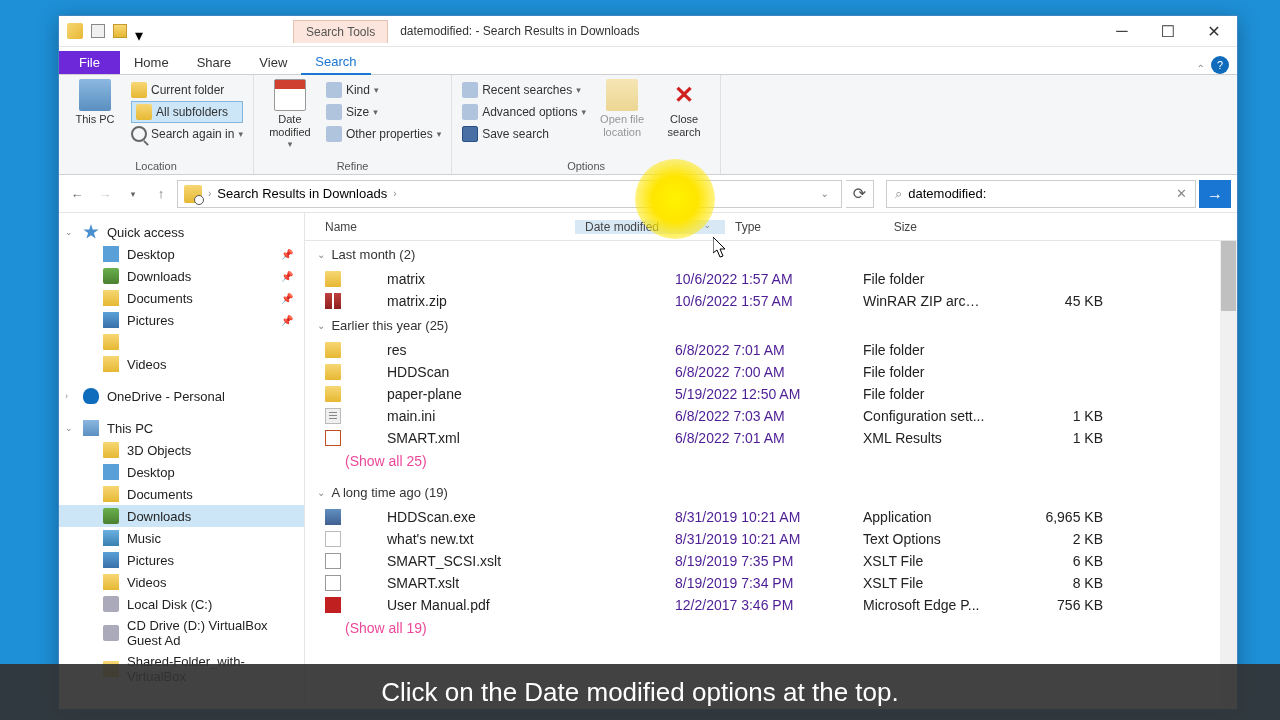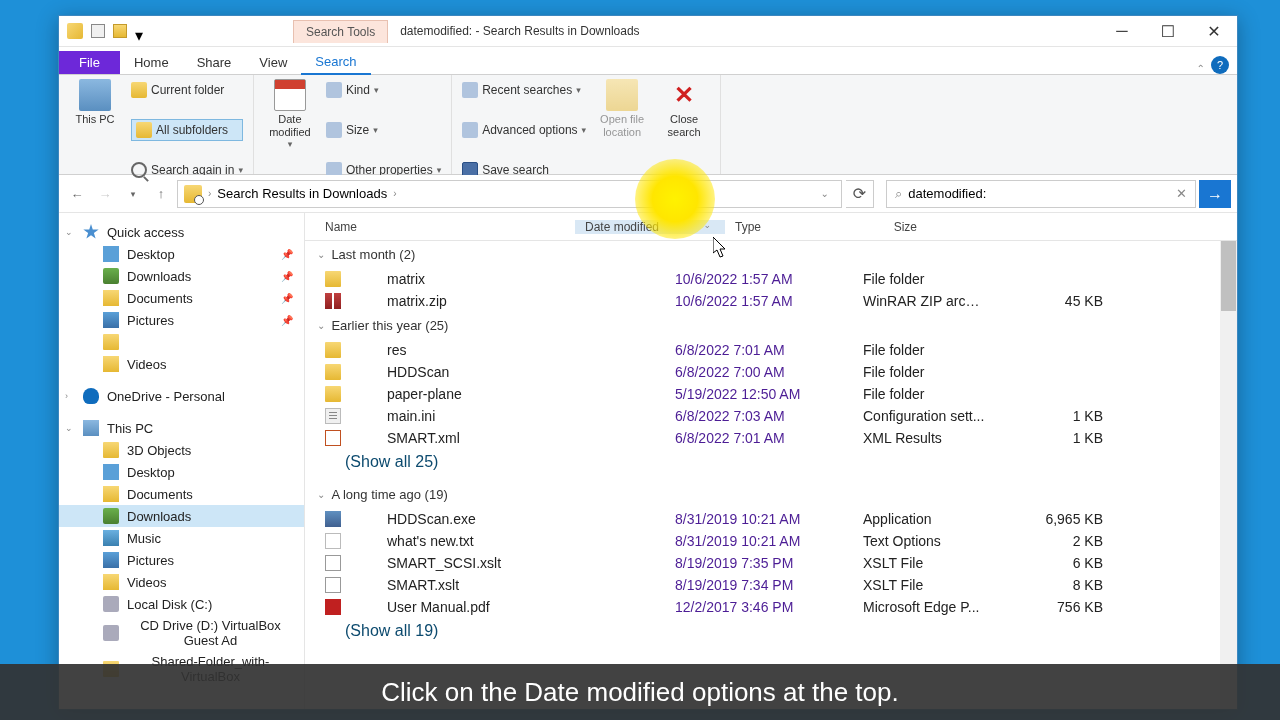--- a/index.html
+++ b/index.html
@@ -24,21 +24,21 @@
 .menu-help { width: 18px; height: 18px; border-radius: 50%; background: #0f6cbd; color: #fff; font-size: 11px; display: flex; align-items: center; justify-content: center; margin-right: 8px; }
 .menu-chev { margin-right: 6px; color: #888; font-size: 10px; }
 .ribbon { height: 100px; background: #f5f6f7; border-bottom: 1px solid #d0d0d0; display: flex; }
 .rgroup { border-right: 1px solid #e0e0e0; padding: 4px 10px 2px; display: flex; flex-direction: column; }
 .rgroup-body { flex: 1; display: flex; align-items: flex-start; gap: 10px; }
 .rgroup-label { text-align: center; font-size: 11px; color: #555; padding-top: 2px; }
 .rbig { display: flex; flex-direction: column; align-items: center; width: 52px; font-size: 11px; color: #333; text-align: center; line-height: 1.2; cursor: pointer; }
 .rbig .ricon { width: 32px; height: 32px; margin-bottom: 2px; }
 .rsmall { display: flex; align-items: center; gap: 4px; font-size: 12px; color: #333; height: 22px; cursor: pointer; }
 .rsmall .ricon { width: 16px; height: 16px; }
-.rcol { display: flex; flex-direction: column; gap: 18px; }
+.rcol { display: flex; flex-direction: column; gap: 0; }
 .highlighted { background: #cde6f7; border: 1px solid #7eb8e0; padding: 1px 4px; }
 .ricon { background: #b0c4de; border-radius: 2px; }
 .ricon.folder { background: linear-gradient(#f7d774,#e6b833); }
 .ricon.pc { background: linear-gradient(#8bb8e0,#5a8fc0); }
 .ricon.cal { background: #fff; border: 1px solid #999; position: relative; }
 .ricon.cal::before { content: ""; position: absolute; top: 0; left: 0; right: 0; height: 30%; background: #d04030; }
 .ricon.save { background: #4a6fa5; border: 1px solid #2a4f85; }
 .ricon.mag { border-radius: 50%; border: 2px solid #666; background: transparent; position: relative; }
 .ricon.mag::after { content:""; position:absolute; bottom:-4px; right:-4px; width:6px; height:2px; background:#666; transform:rotate(45deg); }
 .ricon.x { color: #d02020; font-size: 24px; font-weight: bold; background: none; display: flex; align-items: center; justify-content: center; }
@@ -52,21 +52,21 @@
 .addr-chev { color: #888; font-size: 10px; }
 .addr-dd { margin-left: auto; color: #888; font-size: 10px; padding: 0 6px; }
 .refresh { width: 28px; height: 28px; border: 1px solid #ccc; border-left: none; display: flex; align-items: center; justify-content: center; color: #555; }
 .searchbox { width: 310px; height: 28px; border: 1px solid #ccc; display: flex; align-items: center; padding: 0 8px; gap: 6px; font-size: 13px; margin-left: 8px; }
 .searchbox input { border: none; outline: none; flex: 1; font-size: 13px; }
 .search-x { color: #888; cursor: pointer; }
 .search-go { width: 32px; height: 28px; background: #1976d2; color: #fff; display: flex; align-items: center; justify-content: center; margin-left: -1px; }
 .content { flex: 1; display: flex; overflow: hidden; }
 .sidebar { width: 246px; border-right: 1px solid #e5e5e5; overflow-y: auto; font-size: 13px; padding: 8px 0; }
 .side-item { display: flex; align-items: center; gap: 8px; padding: 3px 10px 3px 24px; cursor: pointer; color: #222; }
-.side-item.sub { padding-left: 44px; text-align: center; }
+.side-item.sub { padding-left: 44px; }
 .side-item.current { background: #cde6f7; }
 .side-item .chev { position: absolute; margin-left: -18px; font-size: 9px; color: #888; }
 .side-icon { width: 16px; height: 16px; flex-shrink: 0; }
 .side-icon.star { background: #4a8fd0; clip-path: polygon(50% 0,61% 35%,98% 35%,68% 57%,79% 91%,50% 70%,21% 91%,32% 57%,2% 35%,39% 35%); }
 .side-icon.desk { background: #5aa0d8; }
 .side-icon.dl { background: linear-gradient(#6ab04c,#4a8030); border-radius: 2px; }
 .side-icon.doc { background: linear-gradient(#f7d774,#e6b833); }
 .side-icon.pic { background: linear-gradient(#5aa0d8,#3a70a8); }
 .side-icon.fld { background: linear-gradient(#f7d774,#e6b833); border-radius: 1px; }
 .side-icon.vid { background: linear-gradient(#f7d774,#e6b833); }
@@ -96,21 +96,21 @@
 .ficon.ini::before { content:""; position:absolute; top:3px; left:3px; right:3px; height:1px; background:#888; box-shadow: 0 3px 0 #888, 0 6px 0 #888; }
 .ficon.xml { background: #fff; border: 1px solid #c05020; color:#c05020; }
 .ficon.exe { background: linear-gradient(#6090c0,#406090); }
 .ficon.txt { background: #fff; border: 1px solid #bbb; }
 .ficon.xslt { background: #fff; border: 1px solid #999; }
 .ficon.pdf { background: #c02020; color:#fff; font-size:7px; text-align:center; line-height:16px; }
 .cell-name { width: 250px; overflow: hidden; white-space: nowrap; text-overflow: ellipsis; }
 .cell-date { width: 150px; color: #4c1d95; }
 .cell-type { width: 124px; overflow: hidden; white-space: nowrap; text-overflow: ellipsis; }
 .cell-size { width: 78px; text-align: right; }
-.showall { color: #0c4a6e; font-size: 16px; padding: 4px 0 10px 40px; cursor: pointer; }
+.showall { color: #ec4899; font-size: 14px; padding: 4px 0 10px 40px; cursor: pointer; }
 .scrollbar { position: absolute; right: 0; top: 0; width: 17px; height: 100%; background: #f0f0f0; }
 .scroll-thumb { position: absolute; right: 1px; top: 18px; width: 15px; height: 80px; background: #c0c0c0; }
 .spotlight { position: absolute; width: 80px; height: 80px; border-radius: 50%; background: radial-gradient(circle, #fff200 0%, #ffe600 40%, rgba(255,230,0,0.5) 70%, transparent 100%); pointer-events: none; z-index: 10; }
 .cursor-arrow { position: absolute; width: 16px; height: 22px; z-index: 11; }
 .caption-bar { position: absolute; left: 0; right: 0; bottom: 0; height: 56px; background: rgba(50,50,50,0.92); display: flex; align-items: center; justify-content: center; color: #fff; font-size: 26px; z-index: 20; }
 .filepane-scroll { position: relative; }
 </style>
 </head>
 <body>
 

